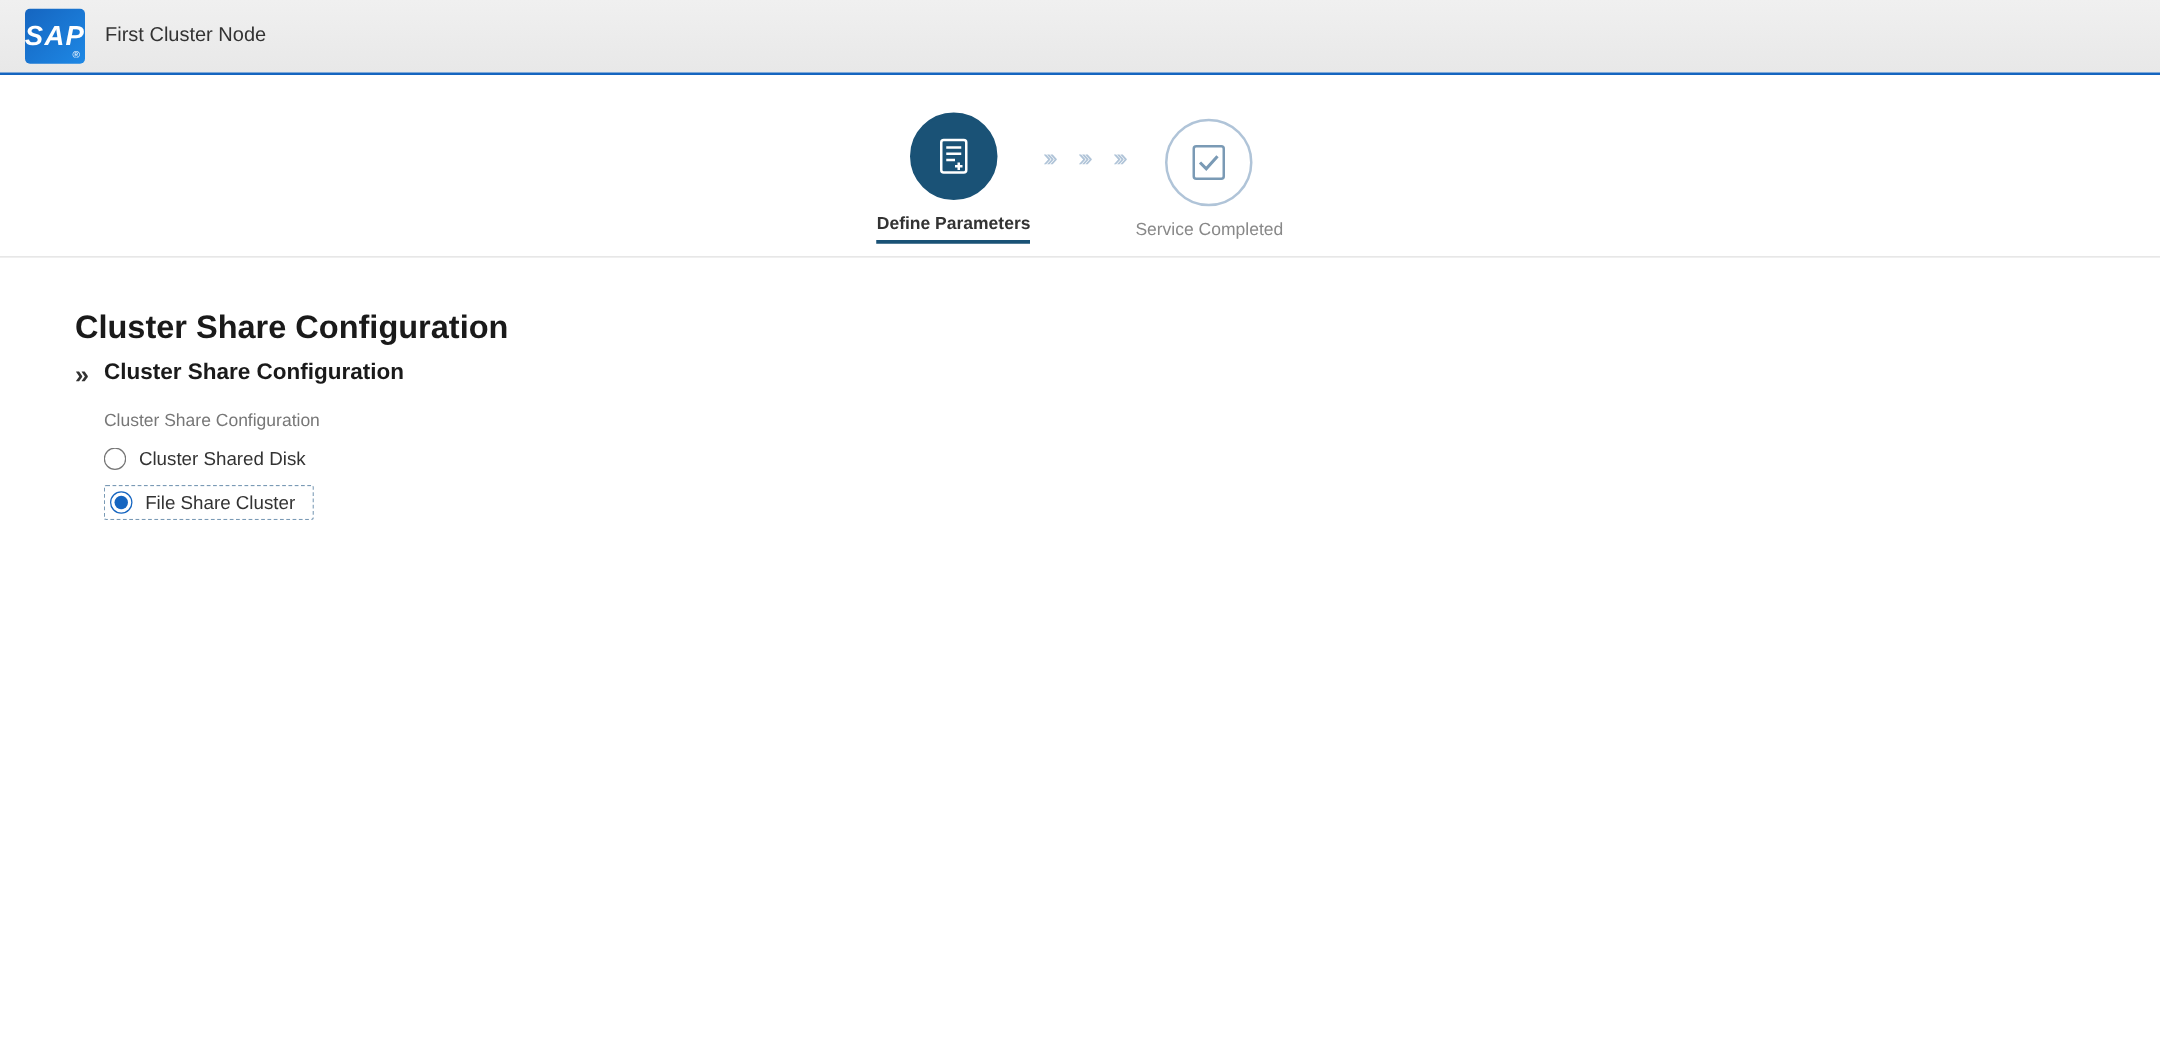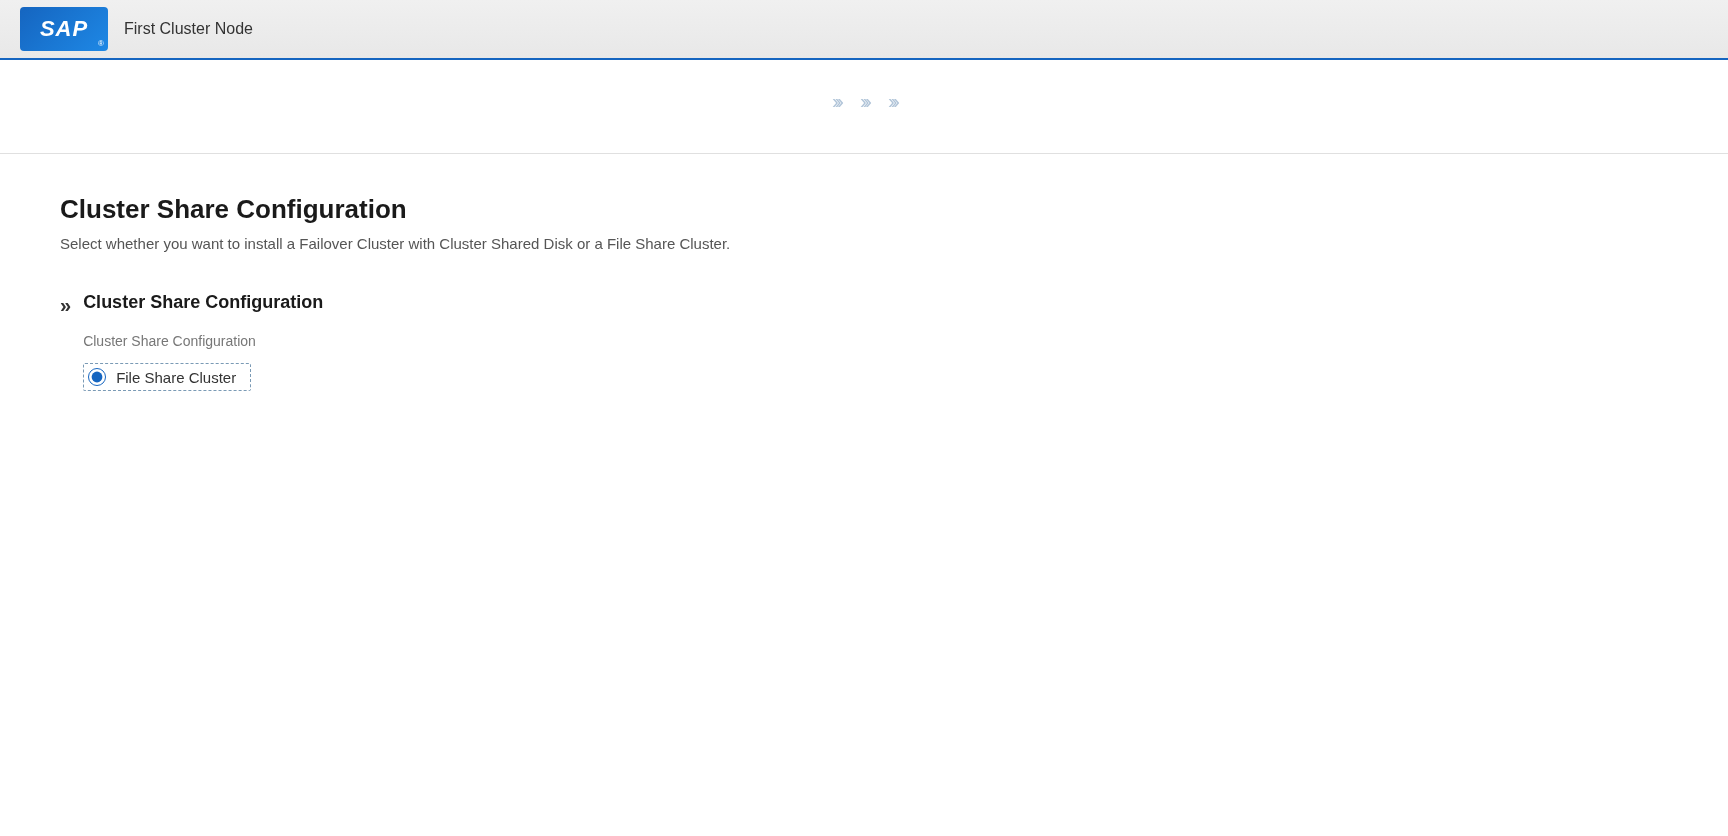--- a/index.html
+++ b/index.html
@@ -12,21 +12,21 @@
       background: linear-gradient(180deg, #f0f0f0 0%, #e8e8e8 100%);
       border-bottom: 2px solid #1565c0;
       padding: 0 20px;
       height: 60px;
     }
     .sap-logo {
       display: flex;
       align-items: center;
       justify-content: center;
       background: linear-gradient(135deg, #1565c0, #1e88e5);
-      width: 88px;
+      width: 48px;
       height: 44px;
       border-radius: 4px;
       margin-right: 16px;
       position: relative;
       flex-shrink: 0;
     }
     .sap-logo-text {
       color: white;
       font-weight: 900;
       font-size: 22px;
@@ -191,42 +191,68 @@
     <span class="sap-logo-text">SAP</span>
     <span class="sap-logo-r">®</span>
   </div>
   <span class="header-title">First Cluster Node</span>
 </div>
 
 <div class="main">
 
   <div class="wizard-steps">
 
+    <div class="step">
+      <div class="step-circle active">
+        <svg class="icon-svg" viewBox="0 0 34 34" fill="none" xmlns="http://www.w3.org/2000/svg">
+          <rect x="7" y="4" width="20" height="26" rx="2" stroke="white" stroke-width="2" fill="none"></rect>
+          <line x1="11" y1="10" x2="23" y2="10" stroke="white" stroke-width="2"></line>
+          <line x1="11" y1="15" x2="23" y2="15" stroke="white" stroke-width="2"></line>
+          <line x1="11" y1="20" x2="18" y2="20" stroke="white" stroke-width="2"></line>
+          <line x1="21" y1="22" x2="21" y2="28" stroke="white" stroke-width="2"></line>
+          <line x1="18" y1="25" x2="24" y2="25" stroke="white" stroke-width="2"></line>
+        </svg>
+      </div>
+      <div class="step-label active">Define Parameters</div>
+      <div class="step-underline"></div>
+    </div>
 
     <div class="step-connector">›››</div>
 
 
     <div class="step-connector">›››</div>
 
 
     <div class="step-connector">›››</div>
 
+    <div class="step">
+      <div class="step-circle">
+        <svg class="icon-svg" viewBox="0 0 34 34" fill="none" xmlns="http://www.w3.org/2000/svg">
+          <rect x="5" y="4" width="24" height="26" rx="2" stroke="#7a9ab5" stroke-width="2" fill="none"></rect>
+          <polyline points="10,17 15,22 24,12" stroke="#7a9ab5" stroke-width="2.5" fill="none"></polyline>
+        </svg>
+      </div>
+      <div class="step-label">Service Completed</div>
+    </div>
 
   </div>
 
   <div class="content">
     <div class="content-title">Cluster Share Configuration</div>
-    <div class="content-subtitle">Select whether you want to install a Failover Cluster with Cluster Shared Disk or a File Share Cluster.</div>
 
     <div class="section">
       <div class="section-arrow">»</div>
       <div class="section-content">
         <div class="section-title">Cluster Share Configuration</div>
         <div class="field-label">Cluster Share Configuration</div>
 
+        <div class="radio-option">
+          <input type="radio" name="cluster-share" id="disk" style="">
+          <label for="disk">Cluster Shared Disk</label>
+        </div>
 
         <div class="radio-option">
           <span class="radio-selected-box">
             <input type="radio" name="cluster-share" id="share" checked="" style="">
             <label for="share">File Share Cluster</label>
           </span>
         </div>
 
       </div>
     </div>

